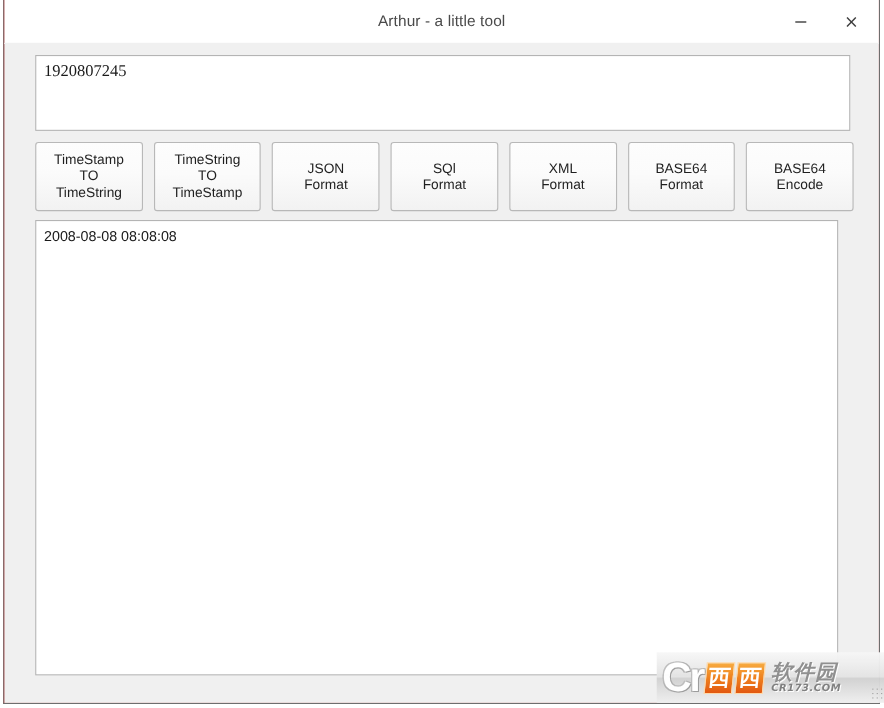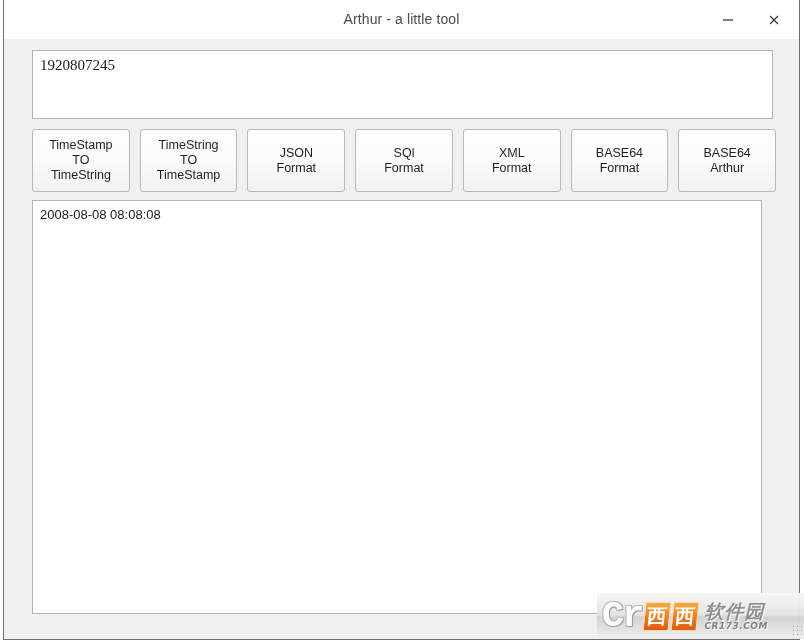--- a/index.html
+++ b/index.html
@@ -145,21 +145,21 @@
     top: 554px;
     width: 209px;
     height: 46px;
     display: flex;
     align-items: center;
     overflow: hidden;
     background: linear-gradient(to bottom, #f7f7f7 0%, #e4e4e4 48%, #d2d2d2 52%, #efefef 100%);
     opacity: 0.97;
   }
   #wm-cr {
-    font-family: Liberation Mono, monospace;
+    font-family: Liberation Sans, sans-serif;
     font-size: 37px;
     font-weight: bold;
     color: #ffffff;
     text-shadow: 1px 1px 0 #9a9a9a, -1px -1px 0 #bdbdbd, 1px -1px 0 #b0b0b0, -1px 1px 0 #b0b0b0;
     line-height: 38px;
     margin-left: 5px;
     letter-spacing: -2px;
   }
   .wm-xi {
     display: inline-block;
@@ -278,21 +278,21 @@
         <span class="ln">Format</span>
       </div>
 
       <div class="tool-btn">
         <span class="ln">BASE64</span>
         <span class="ln">Format</span>
       </div>
 
       <div class="tool-btn">
         <span class="ln">BASE64</span>
-        <span class="ln">Arthur</span>
+        <span class="ln">Encode</span>
       </div>
 
     </div>
 
     <div id="output-box">
       <div id="output-value">2008-08-08 08:08:08</div>
     </div>
 
     <div id="watermark">
       <span id="wm-cr">Cr</span>

